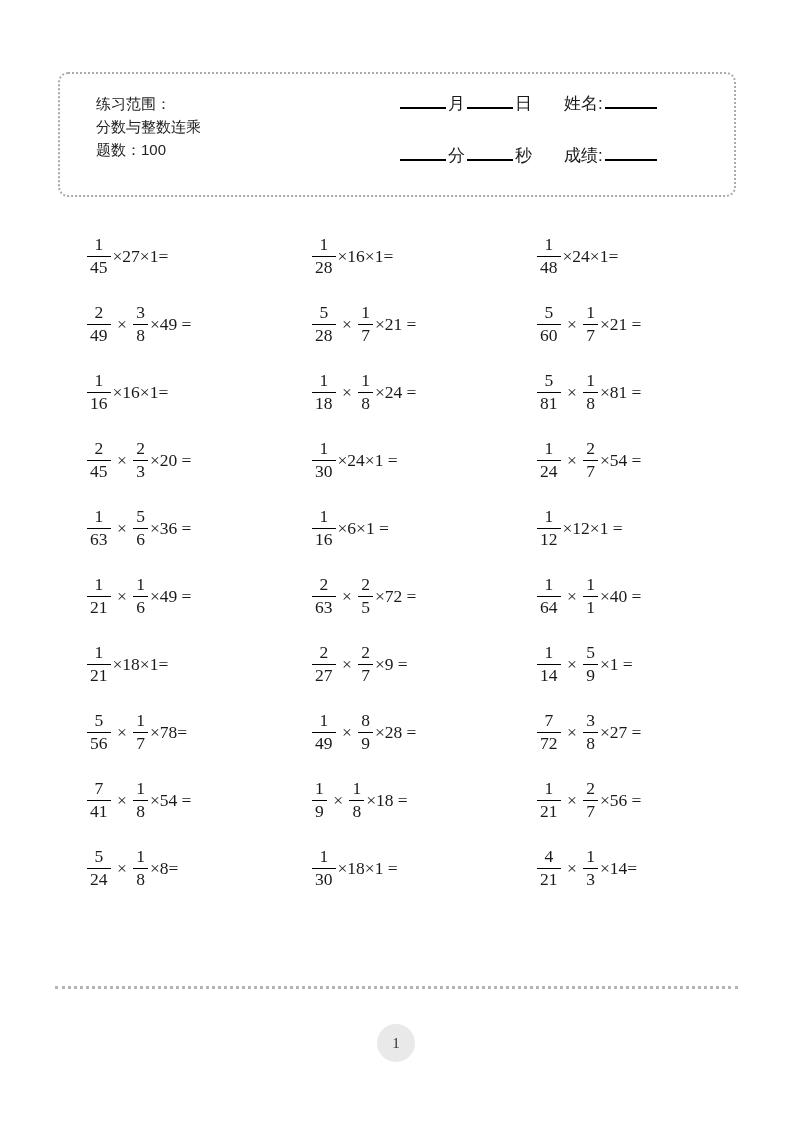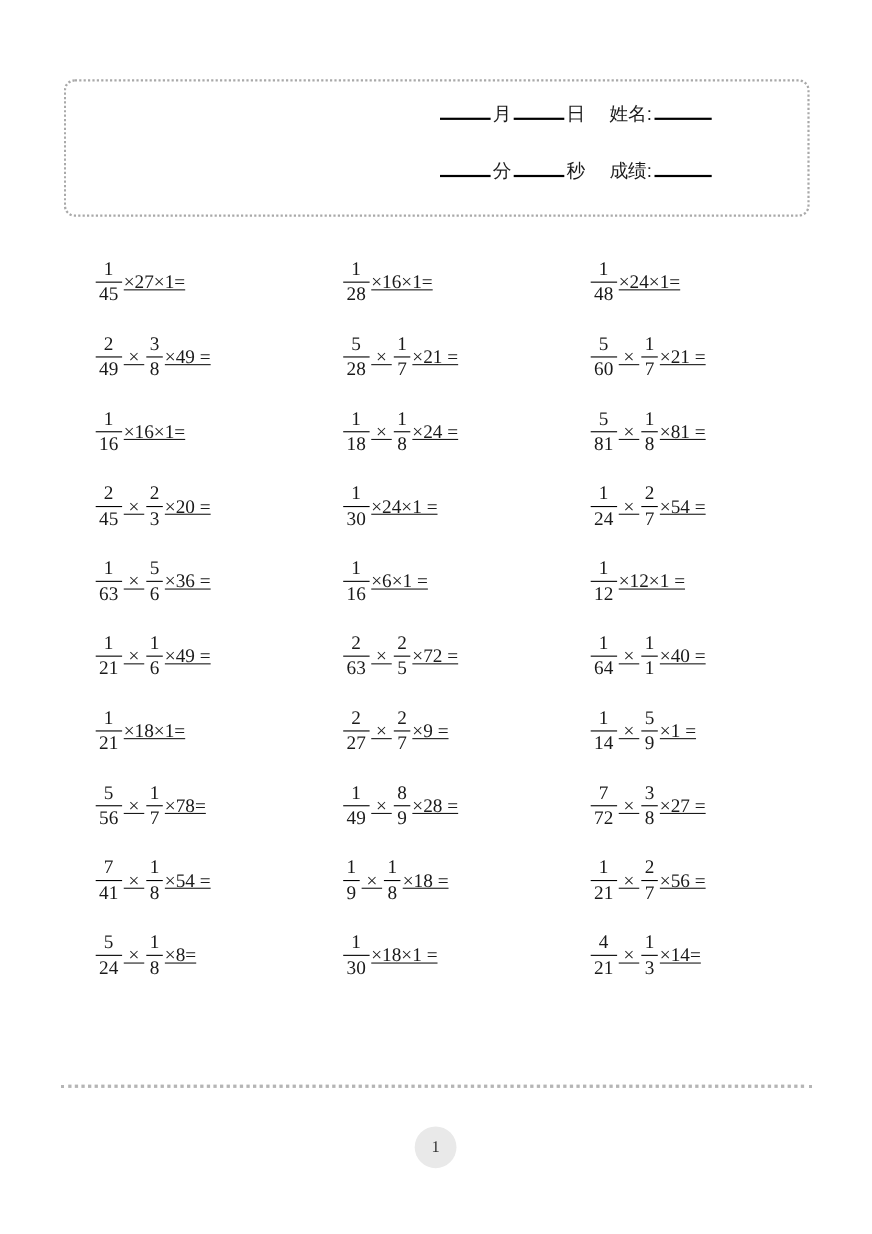--- a/index.html
+++ b/index.html
@@ -31,21 +31,21 @@
     font-family:"Liberation Sans", sans-serif;
     font-size:17px; color:#1a1a1a;
   }
   .field-row { display:flex; align-items:baseline; height:32px; }
   .blank {
     display:inline-block; width:46px; height:14px;
     border-bottom:2px solid #000000;
   }
   .blank.wide { width:52px; }
   .fld-label { margin:0 2px; }
-  .fld-label.gap { margin-left:20px; }
+  .fld-label.gap { margin-left:30px; }
   
   .problem-grid {
     position:absolute; left:85px; top:222px;
     width:680px;
     display:grid;
     grid-template-columns:225px 225px 225px;
     grid-auto-rows:68px;
   }
   .problem {
     display:flex; align-items:center; justify-content:flex-start;
@@ -56,21 +56,21 @@
     display:inline-flex; flex-direction:column; align-items:center;
     margin:0 2px;
   }
   .frac .num, .frac .den {
     display:block; padding:0 3px; line-height:1.22; text-align:center;
   }
   .frac .bar {
     align-self:stretch; height:0;
     border-top:1.5px solid #000000;
   }
-  .tok { white-space:pre;text-decoration:underline; }
+  .tok { white-space:pre; }
   
   .divider {
     position:absolute; left:55px; top:986px;
     width:683px; height:0;
     border-top:3px dotted #b5b5b5;
   }
   .page-badge {
     position:absolute; left:377px; top:1024px;
     width:38px; height:38px; border-radius:50%;
     background:#e9e9e9;
@@ -78,20 +78,25 @@
     font-family:"Liberation Serif", serif;
     font-size:15px; color:#333333;
   }
 </style>
 </head>
 <body>
 
 <div class="page">
 
   <div class="header-box">
+    <div class="scope-block">
+      <div>练习范围：</div>
+      <div>分数与整数连乘</div>
+      <div>题数：100</div>
+    </div>
     <div class="fields-block">
       <div class="field-row">
         <span class="blank"></span>
         <span class="fld-label">月</span>
         <span class="blank"></span>
         <span class="fld-label">日</span>
         <span class="fld-label gap">姓名:</span>
         <span class="blank wide"></span>
       </div>
       <div class="field-row">

